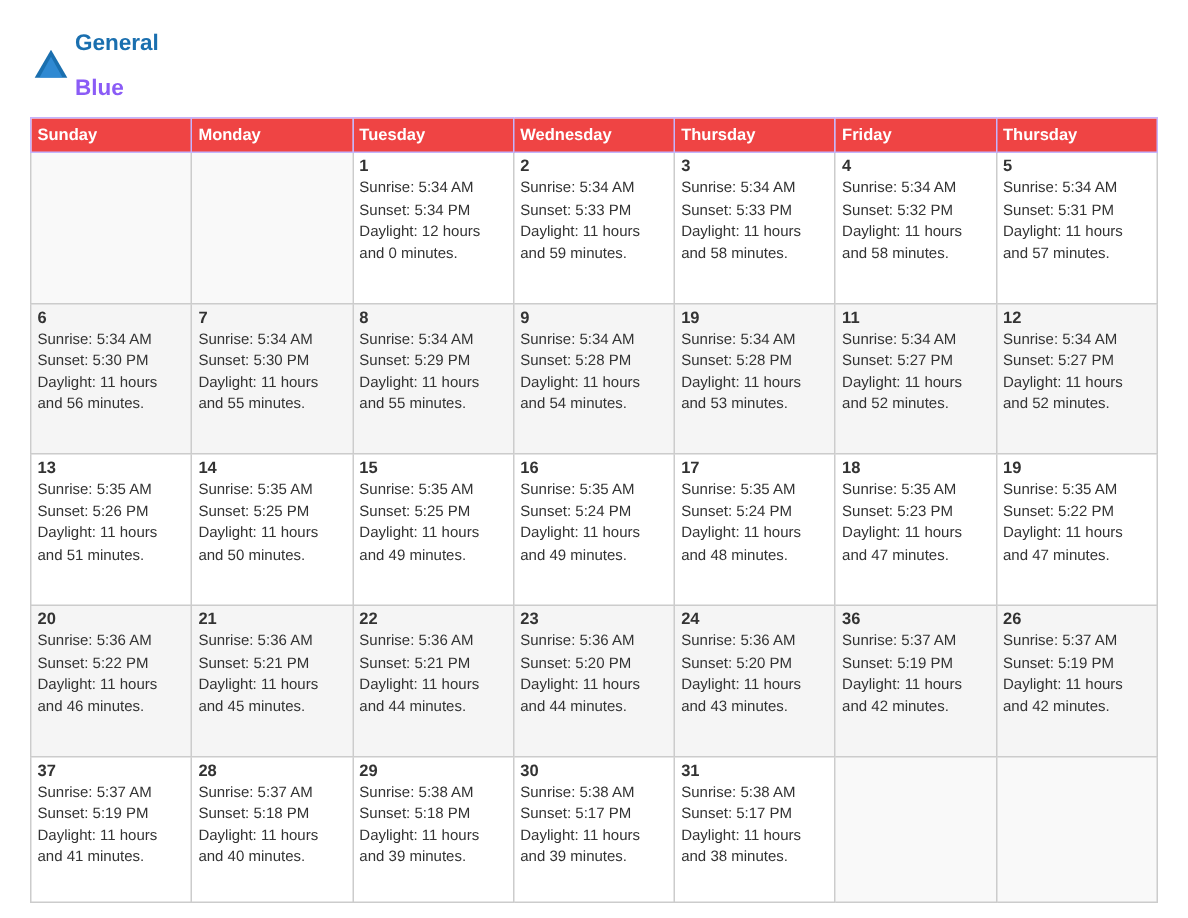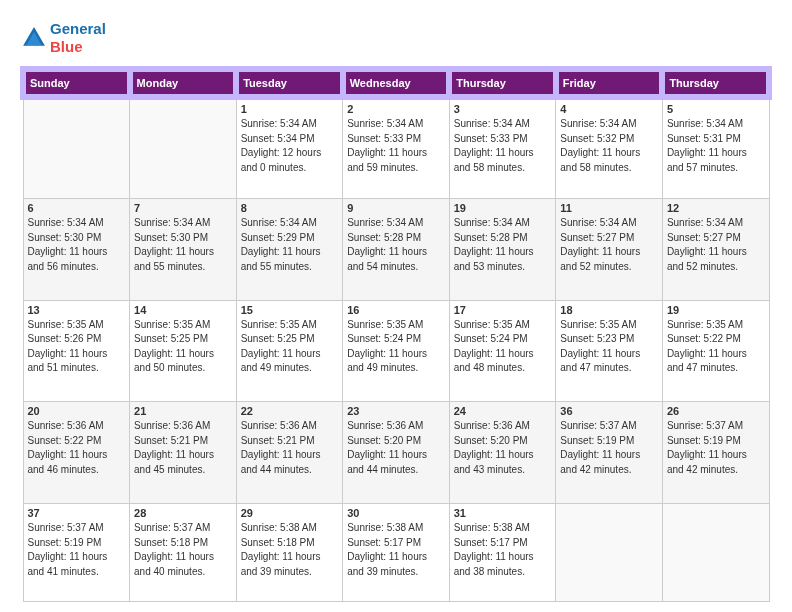--- a/index.html
+++ b/index.html
@@ -48,27 +48,27 @@
       color: #555;
     }
     .calendar {
       flex: 1;
       border: 1px solid #ccc;
       border-collapse: collapse;
       width: 100%;
       table-layout: fixed;
     }
     .calendar th {
-      background: #701a75;
+      background: #ef4444;
       color: #fff;
       font-size: 11px;
       font-weight: bold;
       padding: 5px 4px;
       text-align: left;
-      border: 6px solid #c4b5fd;
+      border: 1px solid #c4b5fd;
     }
     .calendar td {
       border: 1px solid #ccc;
       vertical-align: top;
       padding: 3px 4px;
       font-size: 9.5px;
       color: #333;
       height: 82px;
     }
     .calendar tr:last-child td {
@@ -100,21 +100,21 @@
 
 <div class="page">
   <div class="header">
     <div class="logo">
       <svg class="logo-icon" width="36" height="36" viewBox="0 0 36 36">
         <polygon points="18,4 32,28 4,28" fill="#1a6faf"></polygon>
         <polygon points="18,10 28,28 8,28" fill="#3d9be9" opacity="0.6"></polygon>
       </svg>
       <div>
         <div style="font-size:15px;font-weight:bold;color:#1a6faf;line-height:1.2;">General</div>
-        <div style="font-size:15px;font-weight:bold;color:#ef4444;line-height:1.2;">Blue</div>
+        <div style="font-size:15px;font-weight:bold;color:#8b5cf6;line-height:1.2;margin-top:12px;">Blue</div>
       </div>
     </div>
     <div class="title-area">
       <div class="month-title"></div>
       <div class="subtitle"></div>
     </div>
   </div>
 
   <table class="calendar">
     <thead>

